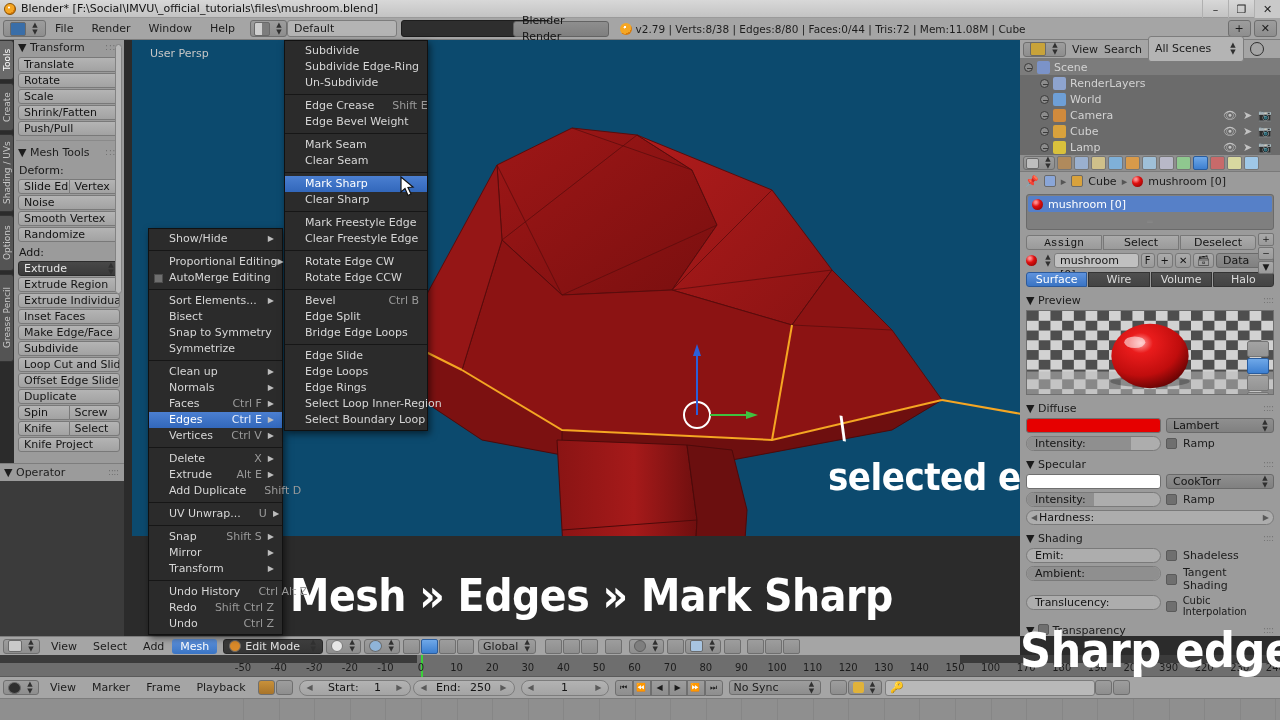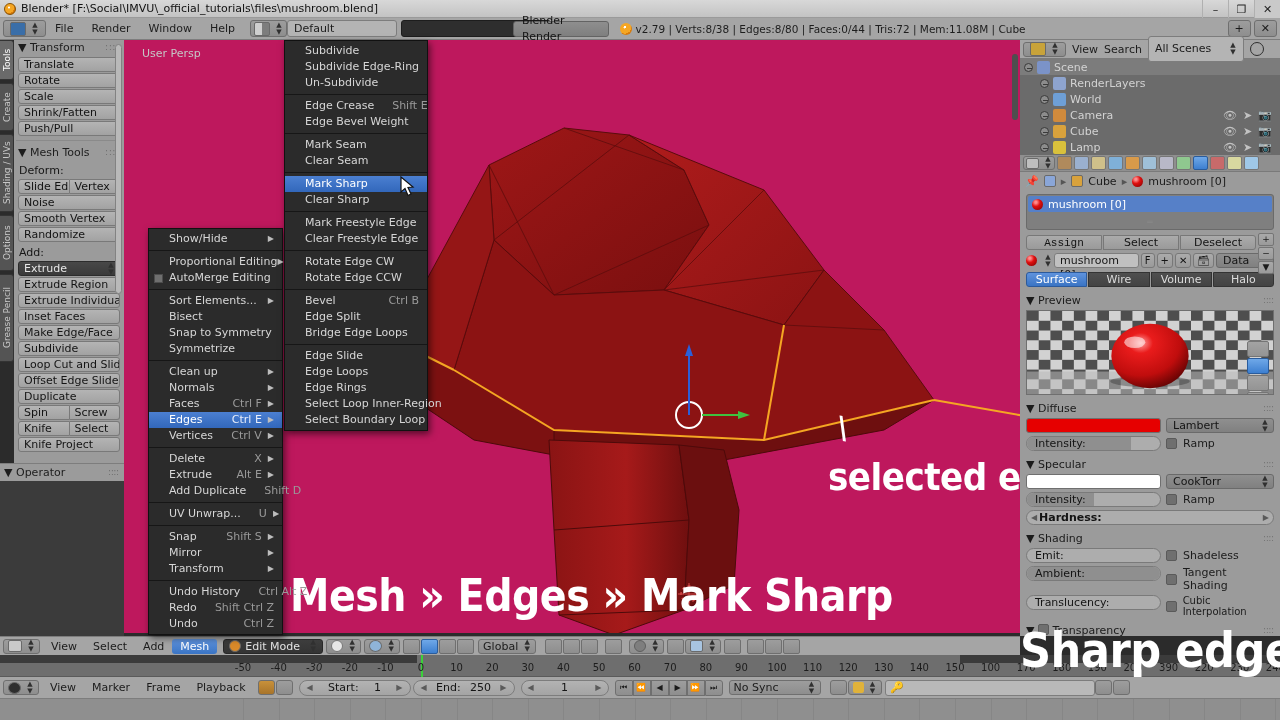--- a/index.html
+++ b/index.html
@@ -61,22 +61,22 @@
   .trow .tbtn:last-child { border-radius:0 3px 3px 0; border-left:none; }
   .sublabel { color:#161616; font-size:11px; padding:3px 0 1px 5px; }
   .hsep { height:1px; background:#8a8a8a; margin:4px 2px; }
   .opbar { position:absolute; left:0; top:463px; width:124px; height:18px; background:#9b9b9b;
     border-top:1px solid #7d7d7d; color:#1d1d1d; font-size:11px; line-height:18px; padding-left:4px;
     display:flex; justify-content:space-between; align-items:center; padding-right:5px; }
   .scroll-v { position:absolute; right:2px; top:4px; width:7px; height:250px; background:#b9b9b9;
     border-radius:4px; border:1px solid #828282; }
 
   
-  .viewport { position:absolute; left:124px; top:40px; width:896px; height:593px;
-    background:#be185d; overflow:hidden; }
+  .viewport { position:absolute; left:132px; top:40px; width:896px; height:496px;
+    background:#0c4a6e; overflow:hidden; }
   .vp-label { position:absolute; left:18px; top:7px; color:#c6c6c6; font-size:11px; }
   .vp-scroll-r { position:absolute; right:2px; top:14px; width:6px; height:66px;
     background:#4e4e4e; border-radius:3px; }
 
   
   .anno { position:absolute; color:#ffffff; font-family:"DejaVu Sans Condensed","DejaVu Sans",sans-serif;
     font-weight:700; letter-spacing:-0.5px; white-space:nowrap; }
 
   
   .outliner { position:absolute; left:1020px; top:40px; width:260px; height:115px; background:#6b6b6b; }
@@ -750,21 +750,21 @@
         <span class="lbl">Intensity:</span>
         <span class="val">0.500</span>
       </div>
       <div style="width:108px;display:flex;align-items:center;gap:6px;">
         <span class="chk"></span>
         <span style="color:#1b1b1b;">Ramp</span>
       </div>
     </div>
     <div class="slider" style="margin:3px 6px 0 6px;">
       <span style="position:absolute;left:4px;top:0;line-height:13px;color:#5a5a5a;font-size:8px;">◀</span>
-      <span class="lbl" style="left:12px;font-weight:bold;">Hardness:</span>
+      <span class="lbl" style="left:12px;">Hardness:</span>
       <span class="val" style="right:14px;">50</span>
       <span style="position:absolute;right:4px;top:0;line-height:13px;color:#5a5a5a;font-size:8px;">▶</span>
     </div>
 
     <div class="secthead">
       <span>▼ <span>Shading</span></span>
       <span class="grip" style="color:#6f6f6f;font-size:8px;">::::</span>
     </div>
     <div style="display:flex;gap:5px;margin:2px 6px 0 6px;">
       <div class="slider" style="flex:1;">

